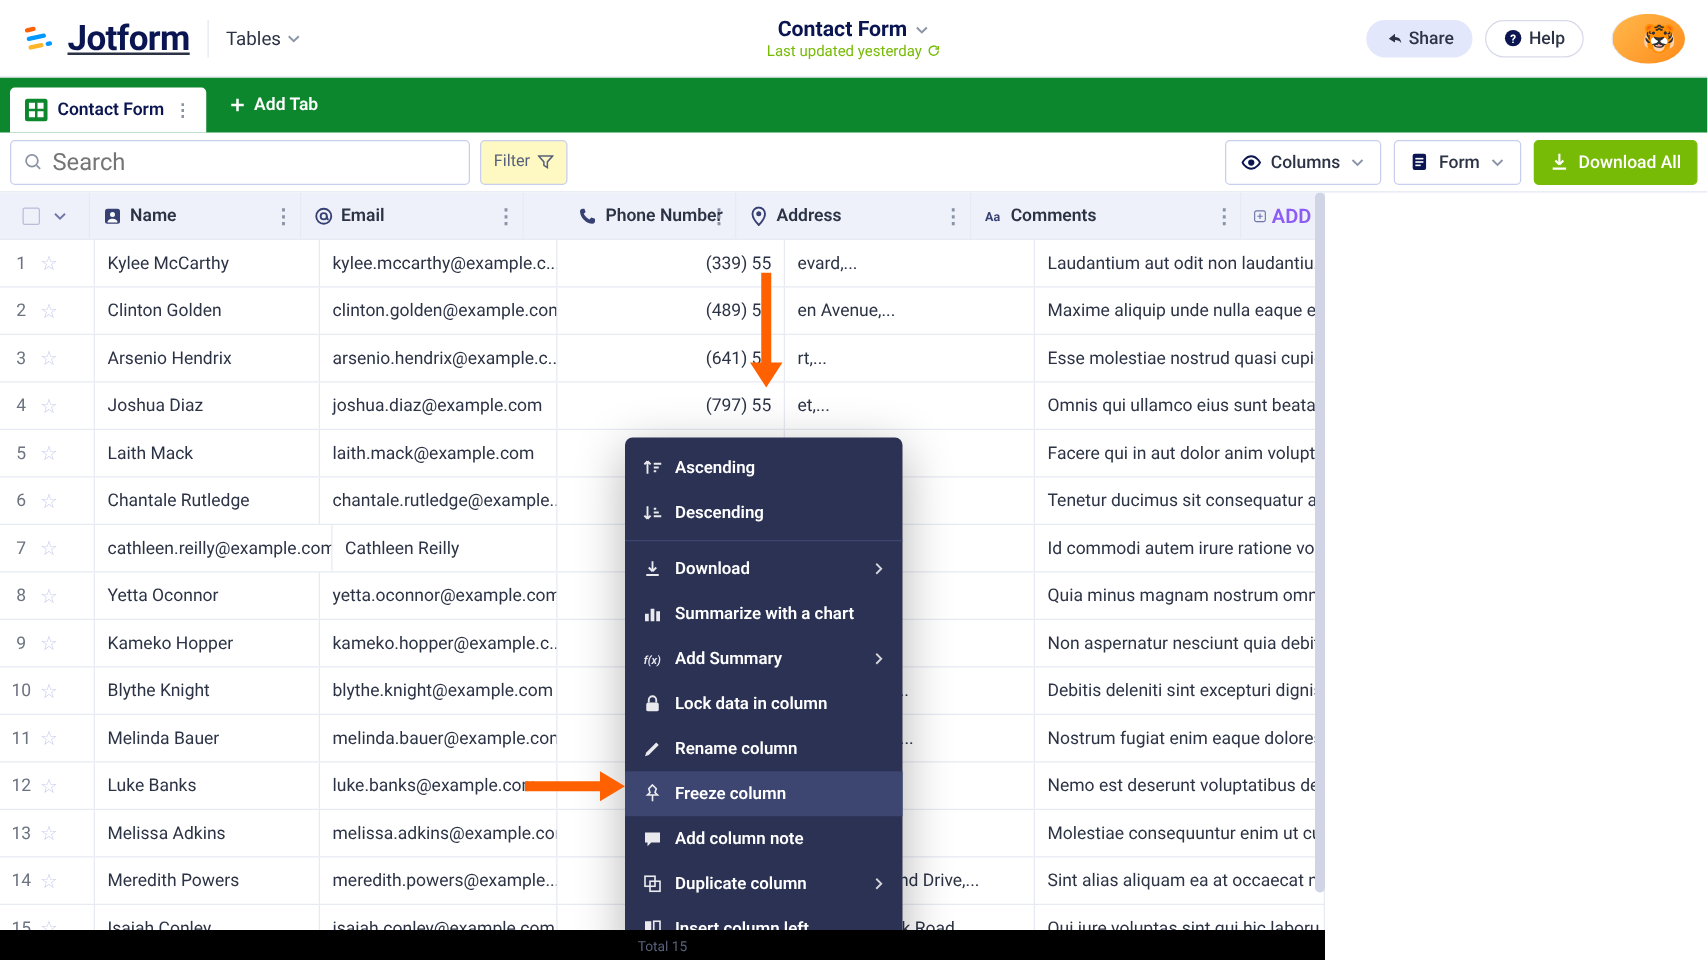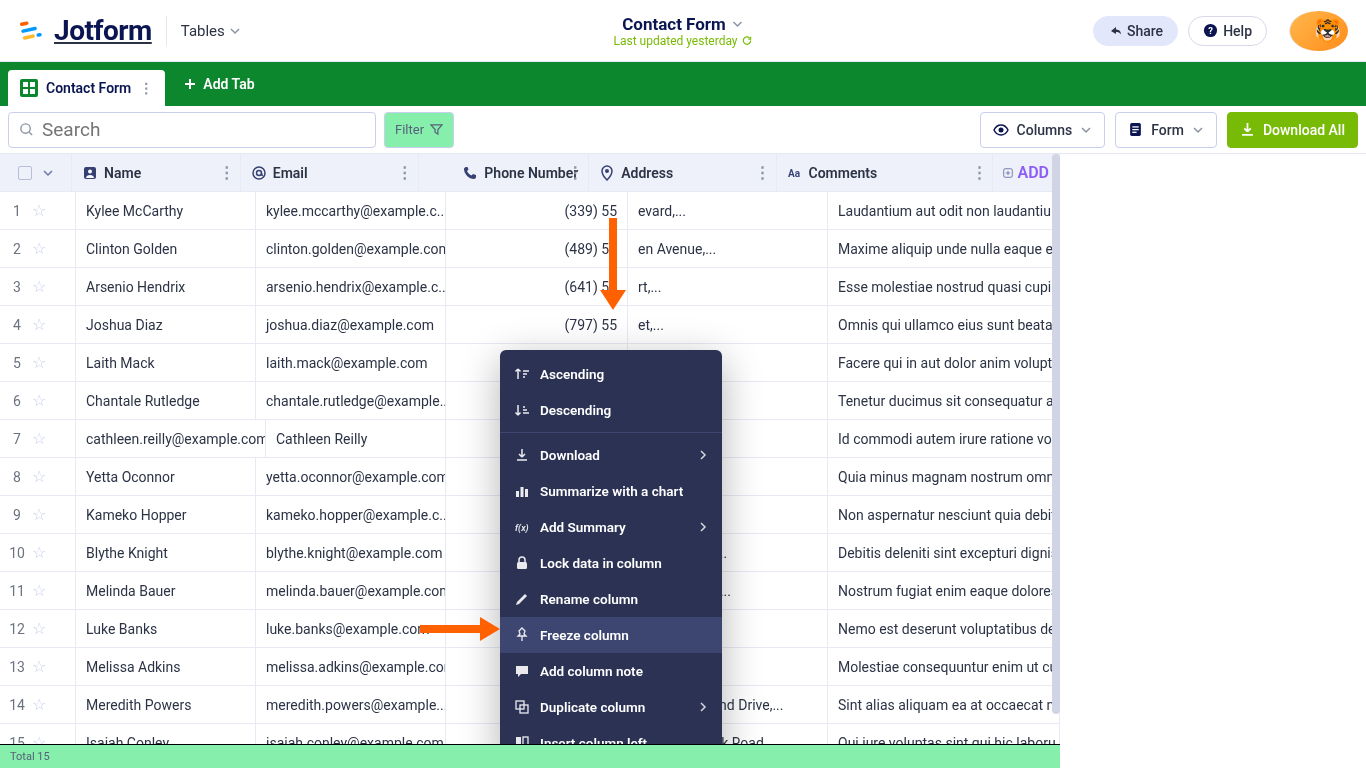--- a/index.html
+++ b/index.html
@@ -21,21 +21,21 @@
 .avatar { width:40px; height:40px; border-radius:50%; background:linear-gradient(135deg,#ffb84d,#ff8c1a); margin-left:12px; border-left:1px solid #e5e7f2; padding-left:18px; box-sizing:content-box; display:flex; align-items:center; justify-content:center; font-size:22px; }
 .tabbar { height:44px; background:#0d872d; display:flex; align-items:center; padding:0 8px; gap:8px; }
 .tab { height:36px; background:#fff; border-radius:4px 4px 0 0; padding:0 12px; display:flex; align-items:center; gap:8px; font-weight:600; color:#0a1551; cursor:pointer; margin-top:8px; }
 .tab .grid-ic { width:18px; height:18px; background:#0d872d; border-radius:2px; display:flex; align-items:center; justify-content:center; }
 .tab .grid-ic svg { width:12px; height:12px; }
 .tab-dots { color:#8a94a6; cursor:pointer; }
 .add-tab { color:#fff; display:flex; align-items:center; gap:6px; font-weight:600; cursor:pointer; padding:0 10px; }
 .toolbar { height:48px; display:flex; align-items:center; padding:8px; gap:8px; border-bottom:1px solid #e5e7f2; }
 .search { flex:0 0 368px; height:36px; border:1px solid #c8ceed; border-radius:4px; display:flex; align-items:center; padding:0 10px; gap:8px; color:#8a94a6; }
 .search input { border:none; outline:none; font-size:19px; flex:1; color:#0369a1; }
-.filter-btn { height:36px; border:1px solid #c8ceed; border-radius:4px; padding:0 10px; display:flex; align-items:center; gap:6px; color:#57617a; font-size:13px; cursor:pointer; background:#86efac; }
+.filter-btn { height:36px; border:1px solid #c8ceed; border-radius:4px; padding:0 10px; display:flex; align-items:center; gap:6px; color:#57617a; font-size:13px; cursor:pointer; background:#fef9c3; }
 .tool-right { margin-left:auto; display:flex; gap:10px; }
 .wbtn { height:36px; border:1px solid #c8ceed; border-radius:4px; padding:0 12px; display:flex; align-items:center; gap:8px; font-weight:500; cursor:pointer; background:#fff; color:#2c3345; }
 .dlbtn { background:#78bb07; border-color:#78bb07; color:#fff; }
 .table-wrap { position:relative; height:calc(768px - 62px - 44px - 48px - 24px); overflow:hidden; }
 .table { display:flex; flex-direction:column; width:1060px; }
 .hrow, .drow { display:flex; height:38px; border-bottom:1px solid #e8eaf3; }
 .hrow { background:#eef1fa; font-weight:600; color:#2c3345; }
 .cell { display:flex; align-items:center; padding:0 10px; border-right:1px solid #e8eaf3; overflow:hidden; white-space:nowrap; text-overflow:ellipsis; position:relative; }
 .c0 { width:76px; justify-content:center; gap:10px; }
 .c0r { width:76px; justify-content:flex-start; gap:6px; padding:0 8px; color:#8a94a6; font-size:13px; }
@@ -44,21 +44,21 @@
 .c3 { width:182px;justify-content:flex-end; }
 .c4 { width:200px; }
 .c5 { width:232px; }
 .cadd { width:70px; justify-content:center; gap:4px; color:#8b5cf6; font-weight:600; font-size:16px; }
 .hcell-ic { width:16px; height:16px; opacity:0.8; flex-shrink:0; margin-right:6px; }
 .dots { position:absolute; right:6px; top:50%; transform:translateY(-50%); color:#8a94a6; cursor:pointer; font-size:16px; line-height:1; letter-spacing:-1px; }
 .drow .cell { color:#2c3345; font-size:14px; }
 .cb { width:14px; height:14px; border:1.5px solid #b8bdd9; border-radius:2px; }
 .star { color:#c8ceed; font-size:16px; }
 .idx { width:18px; text-align:center; color:#6b7280; }
-.footer { height:24px; background:#86efac; display:flex; align-items:center; padding:0 10px; font-size:11px; color:#57617a; border-top:1px solid #000000; width:1060px; }
+.footer { height:24px; background:#000000; display:flex; align-items:center; padding:0 10px; font-size:11px; color:#57617a; border-top:3px solid #000000; width:1060px;justify-content:center; }
 .menu { position:absolute; left:500px; top:196px; width:222px; background:#2b3254; border-radius:6px; padding:6px 0; z-index:100; box-shadow:0 10px 40px rgba(0,0,0,0.3); }
 .menu-item { height:36px; display:flex; align-items:center; padding:0 14px; gap:10px; color:#fff; font-weight:600; font-size:13.5px; cursor:pointer; }
 .menu-item.hov { background:#3d4670; }
 .menu-sep { height:1px; background:#3d4670; margin:4px 0; }
 .menu-ic { width:16px; height:16px; flex-shrink:0; opacity:0.9; }
 .menu-chev { margin-left:auto; opacity:0.8; }
 .arrow-down { position:absolute; left:598px; top:64px; z-index:200; pointer-events:none; }
 .arrow-right { position:absolute; left:420px; top:460px; z-index:200; pointer-events:none; }
 .vscroll { position:absolute; right:306px; top:0; width:8px; height:560px; background:#d0d4e4; border-radius:4px; }
 </style>

